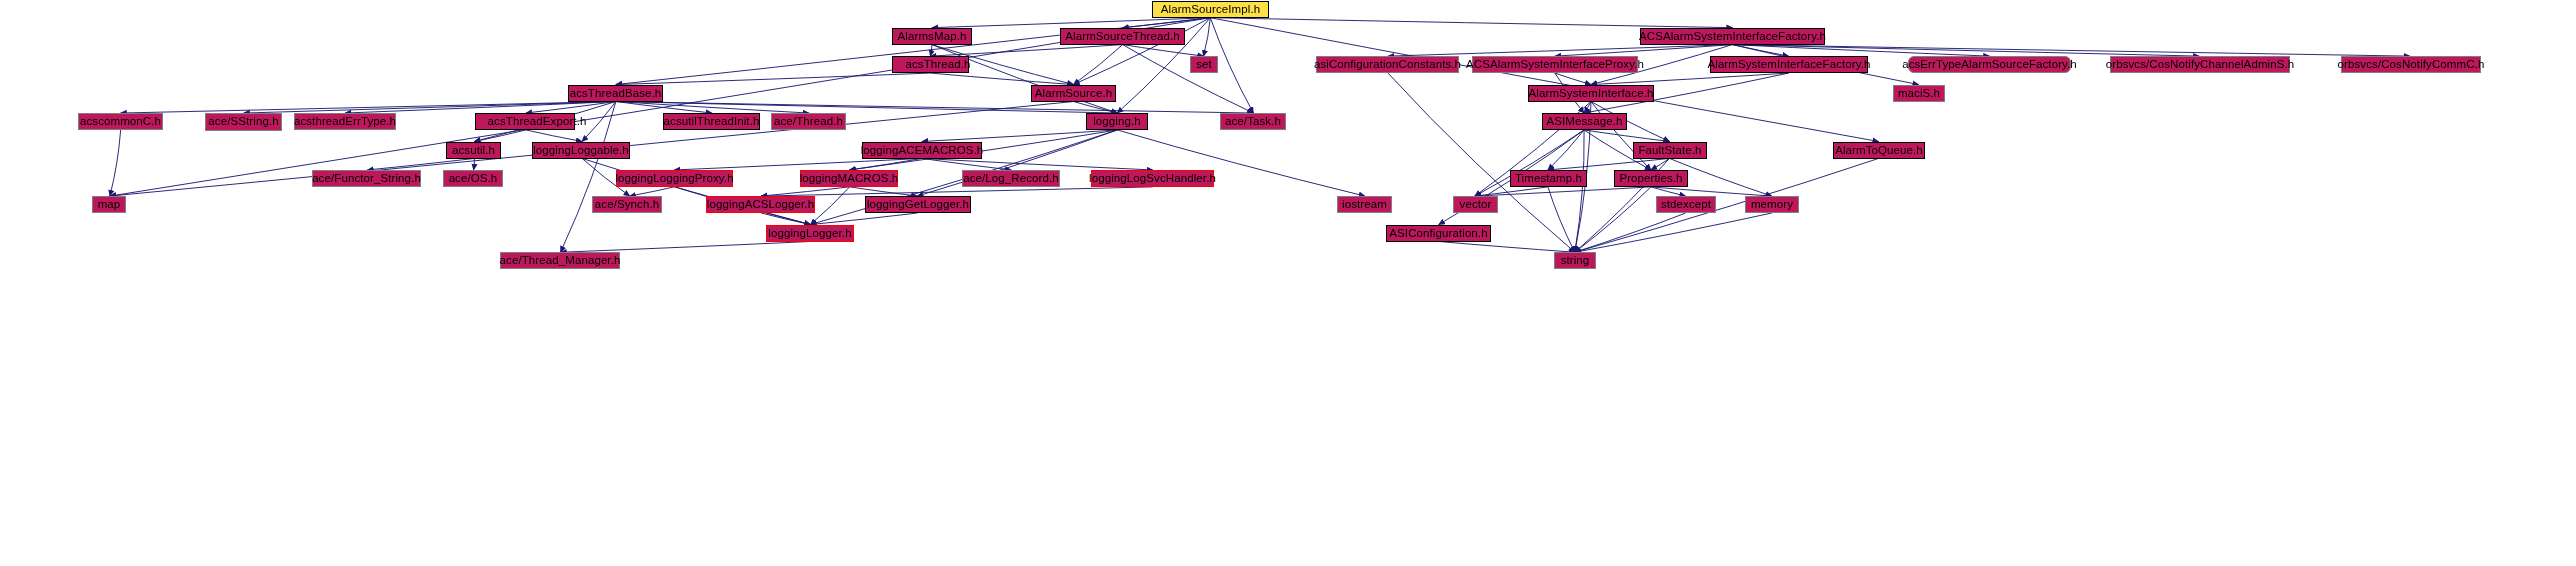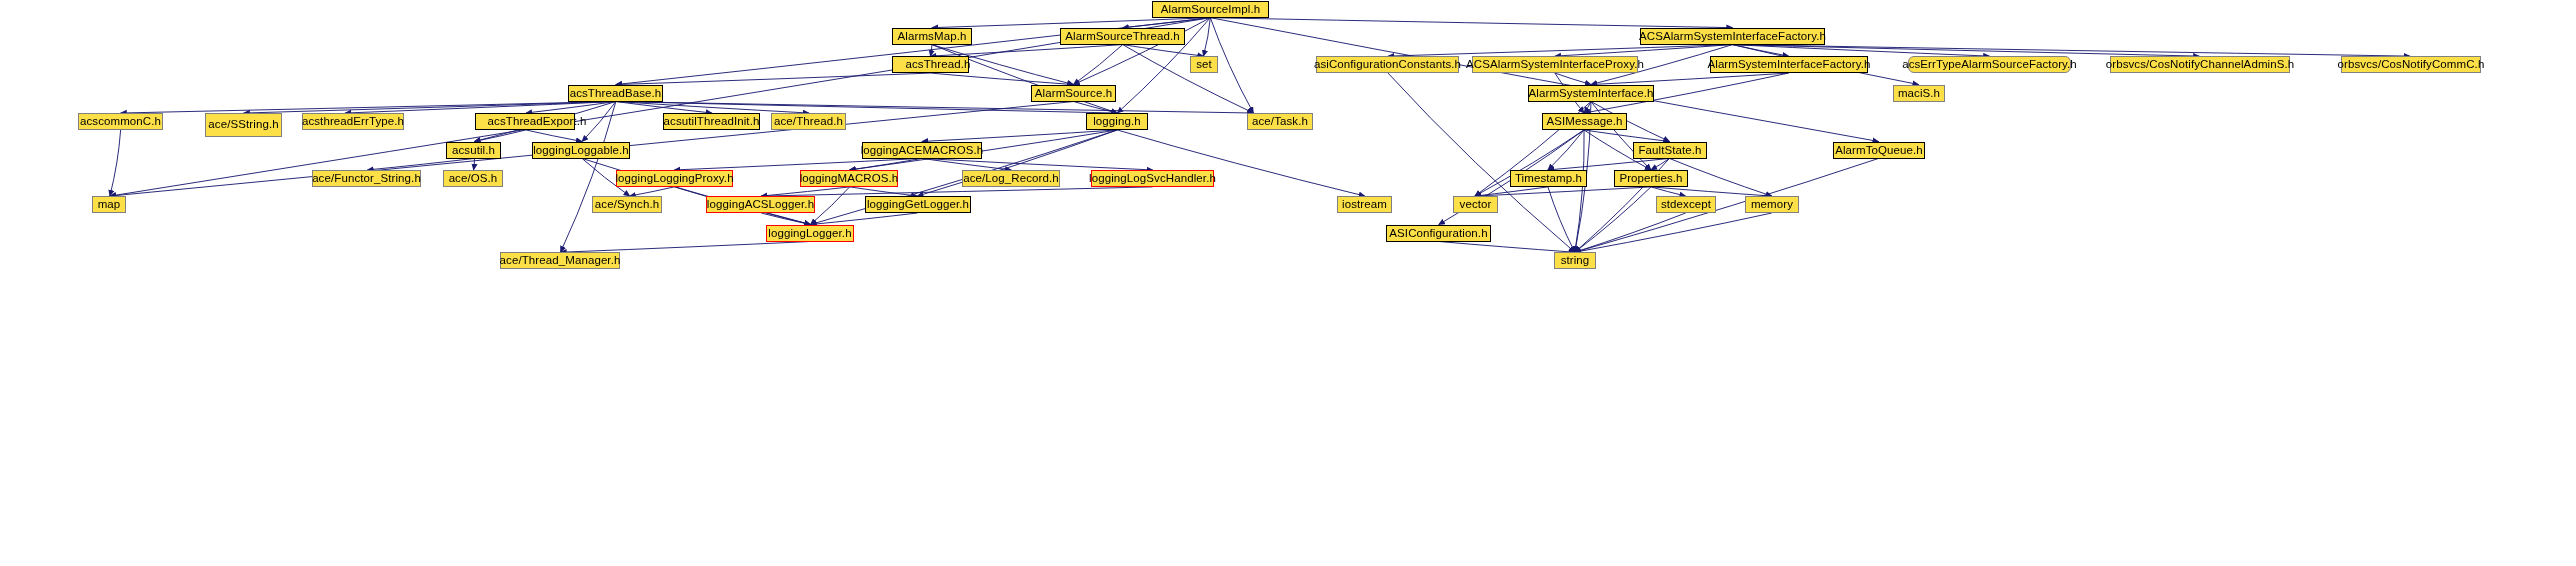--- a/index.html
+++ b/index.html
@@ -9,21 +9,21 @@
     height:566px;
     background:#ffffff;
     font-family:"Liberation Sans", sans-serif;
     overflow:hidden;
   }
   #edges{position:absolute;left:0;top:0;width:2576px;height:566px;}
   .node{
     position:absolute;
     box-sizing:border-box;
     border:0.8px solid #808080;
-    background:#fde047;
+    background:#be185d;
     color:#000000;
     font-size:11.5px;
     line-height:1;
     display:flex;
     align-items:center;
     justify-content:center;
     white-space:nowrap;
     letter-spacing:0.1px;
   }
   .node.black{border:0.8px solid #000000;}
@@ -183,39 +183,39 @@
       </div>
       <div class="node black" style="left: 568px; top: 85px; width: 95px; height: 17px;">
         <span>acsThreadBase.h</span>
       </div>
       <div class="node black" style="left: 1528px; top: 85px; width: 126px; height: 17px;">
         <span>AlarmSystemInterface.h</span>
       </div>
       <div class="node " style="left: 78px; top: 113px; width: 85px; height: 17px;">
         <span>acscommonC.h</span>
       </div>
-      <div class="node " style="left: 205px; top: 113px; width: 77px; height: 24px;">
+      <div class="node " style="left: 205px; top: 113px; width: 77px; height: 18px;">
         <span>ace/SString.h</span>
       </div>
-      <div class="node " style="left: 294px; top: 113px; width: 102px; height: 17px; margin-left: 8px;">
+      <div class="node " style="left: 294px; top: 113px; width: 102px; height: 17px;">
         <span>acsthreadErrType.h</span>
       </div>
       <div class="node black" style="left: 475px; top: 113px; width: 100px; height: 17px; padding-left: 24px;">
         <span>acsThreadExport.h</span>
       </div>
       <div class="node black" style="left: 663px; top: 113px; width: 97px; height: 17px;">
         <span>acsutilThreadInit.h</span>
       </div>
       <div class="node " style="left: 771px; top: 113px; width: 75px; height: 17px; align-items: center;">
         <span>ace/Thread.h</span>
       </div>
       <div class="node black" style="left: 1086px; top: 113px; width: 62px; height: 17px;">
         <span>logging.h</span>
       </div>
-      <div class="node " style="left: 1220px; top: 113px; width: 66px; height: 17px; margin-left: 27px;">
+      <div class="node " style="left: 1220px; top: 113px; width: 66px; height: 17px;">
         <span>ace/Task.h</span>
       </div>
       <div class="node black" style="left: 1542px; top: 113px; width: 85px; height: 17px;">
         <span>ASIMessage.h</span>
       </div>
       <div class="node black" style="left: 446px; top: 142px; width: 55px; height: 17px; text-align: center;">
         <span>acsutil.h</span>
       </div>
       <div class="node black" style="left: 532px; top: 142px; width: 98px; height: 17px;">
         <span>loggingLoggable.h</span>

